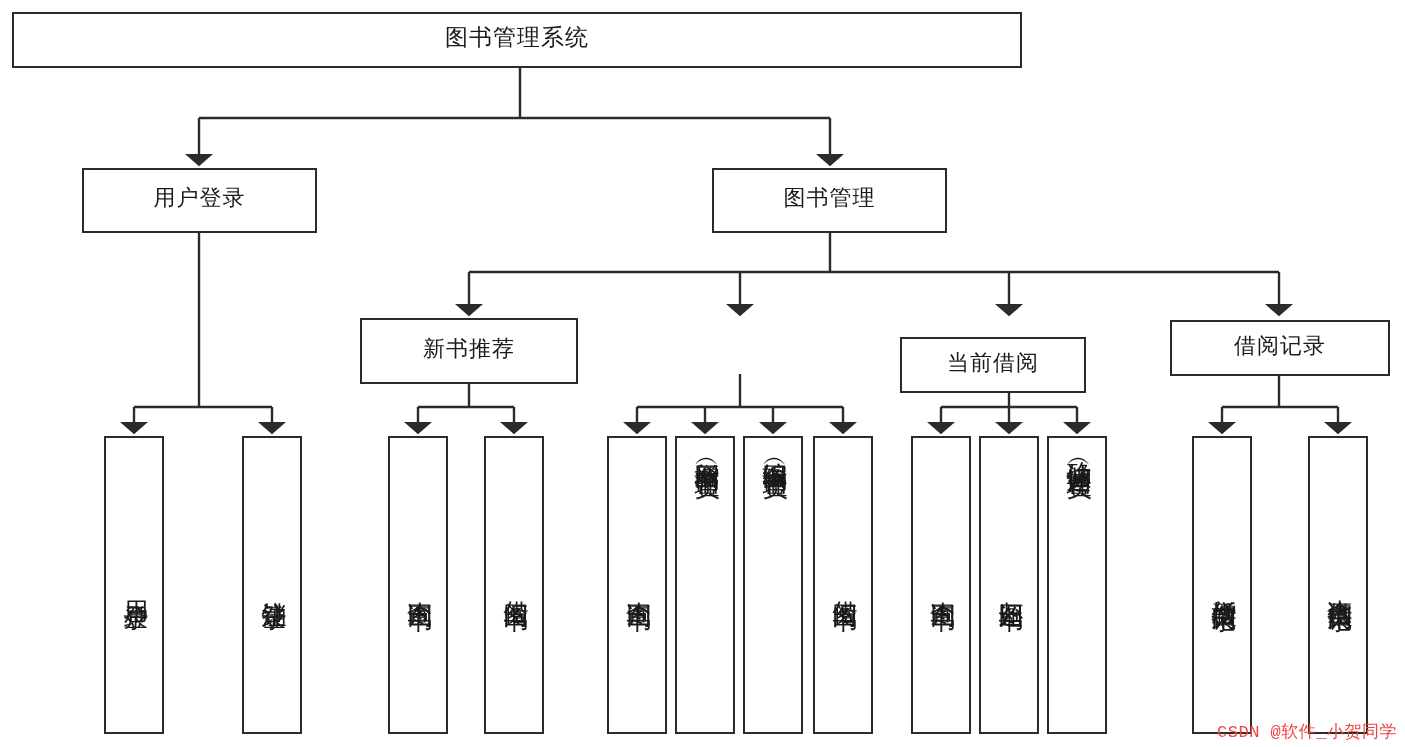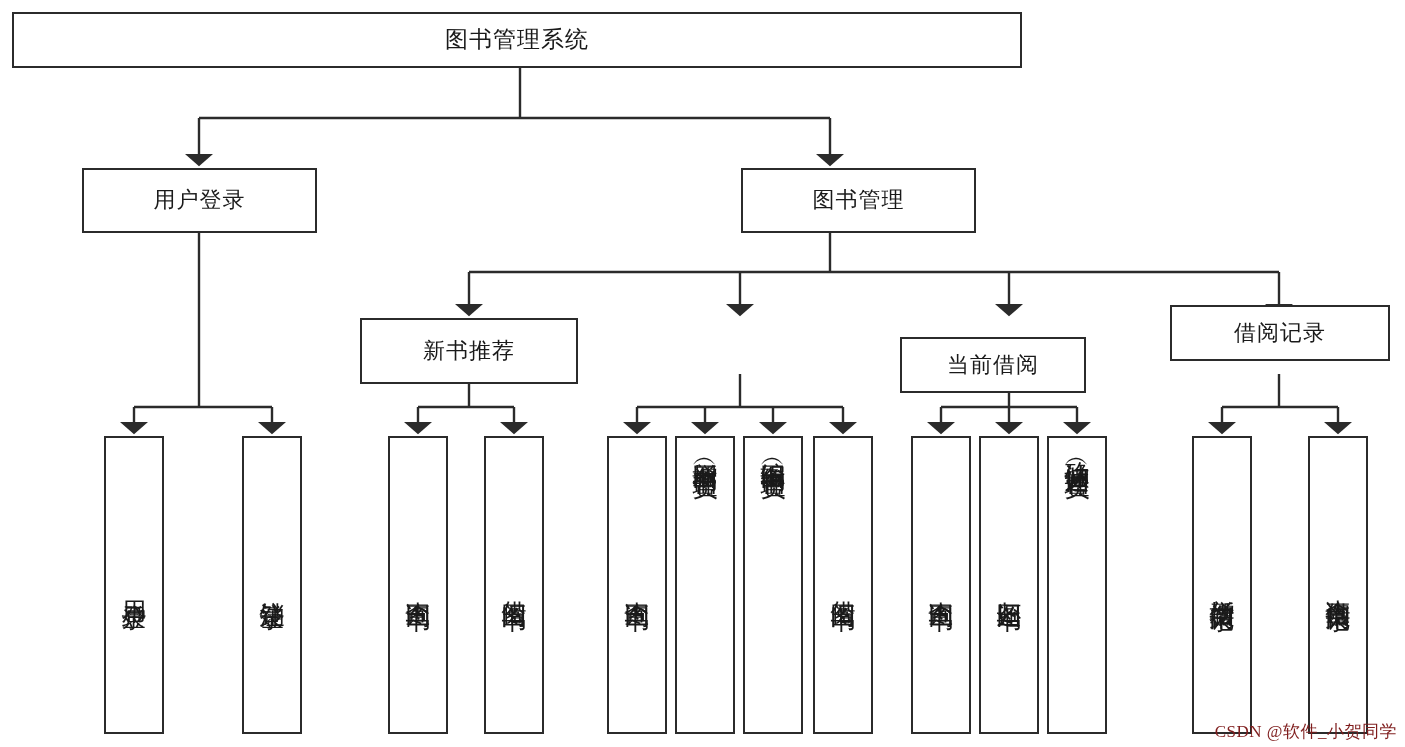--- a/index.html
+++ b/index.html
@@ -5,21 +5,21 @@
   html, body {
     margin: 0;
     padding: 0;
     background: #ffffff;
   }
   #canvas {
     position: relative;
     width: 1405px;
     height: 747px;
     background: #ffffff;
-    font-family: Liberation Serif, serif;
+    font-family: Liberation Mono, monospace;
     overflow: hidden;
   }
   #connectors {
     position: absolute;
     left: 0;
     top: 0;
     width: 1405px;
     height: 747px;
     pointer-events: none;
   }
@@ -64,21 +64,21 @@
   }
   .leaf-inner.top {
     align-items: flex-start;
     padding-top: 4px;
   }
   #watermark {
     position: absolute;
     right: 8px;
     bottom: 4px;
     font-size: 17px;
-    color: #7f1d1d;
+    color: #ef4444;
     letter-spacing: 0.5px;
     white-space: nowrap;
   }
 </style>
 </head>
 <body>
 
 <div id="canvas">
 
   <svg id="connectors" viewBox="0 0 1405 747" xmlns="http://www.w3.org/2000/svg">
@@ -132,31 +132,31 @@
     </g>
   </svg>
 
   <div class="node horizontal root" style="left:12px; top:12px; width:1010px; height:56px;">
     <span>图书管理系统</span>
   </div>
 
   <div class="node horizontal" style="left:82px; top:168px; width:235px; height:65px;">
     <span>用户登录</span>
   </div>
-  <div class="node horizontal" style="left:712px; top:168px; width:235px; height:65px;margin-left:29px;">
+  <div class="node horizontal" style="left:712px; top:168px; width:235px; height:65px;">
     <span>图书管理</span>
   </div>
 
   <div class="node horizontal" style="left:360px; top:318px; width:218px; height:66px;">
     <span>新书推荐</span>
   </div>
   <div class="node horizontal" style="left:900px; top:304px; width:186px; height:56px;margin-top:33px;">
     <span>当前借阅</span>
   </div>
-  <div class="node horizontal" style="left:1170px; top:305px; width:220px; height:56px;">
+  <div class="node horizontal" style="left:1170px; top:320px; width:220px; height:56px;">
     <span>借阅记录</span>
   </div>
 
   <div class="node leaf" style="left:104px; top:436px; width:60px; height:298px;">
     <div class="leaf-inner">
       <span class="leaf-text">用户登录</span>
     </div>
   </div>
   <div class="node leaf" style="left:242px; top:436px; width:60px; height:298px;">
     <div class="leaf-inner">

